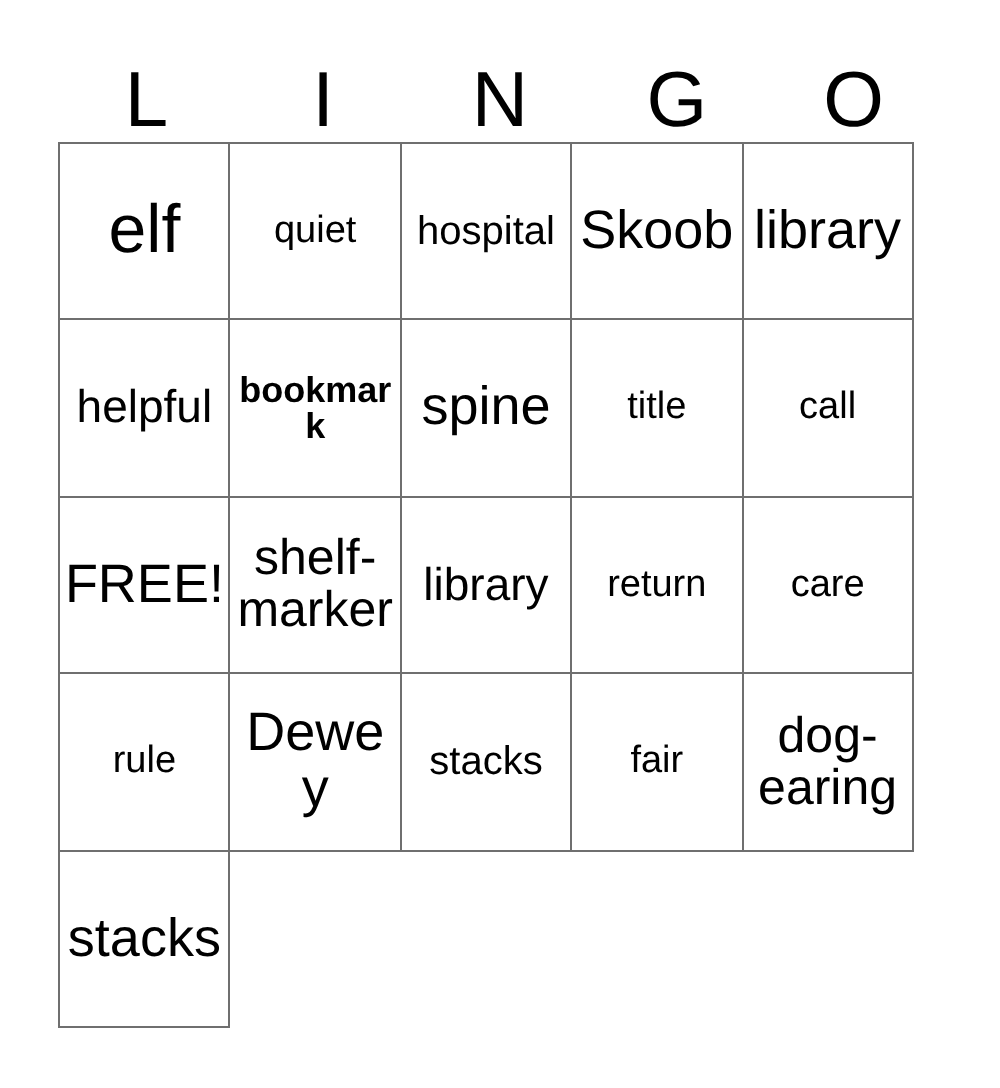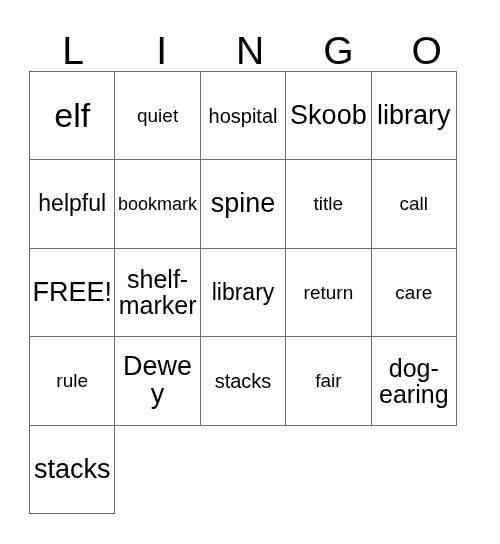--- a/index.html
+++ b/index.html
@@ -71,21 +71,21 @@
     word-break: break-word;
     user-select: none;
   }
 
   
   .fs-xl  { font-size: 34px; }
   .fs-lg  { font-size: 19px; }
   .fs-md  { font-size: 27px; }
   .fs-sm  { font-size: 23px; text-align: center; }
   .fs-xs  { font-size: 20px; }
-  .fs-xxs { font-size: 18px; }
+  .fs-xxs { font-size: 18px; font-weight: bold; }
   .two-line { font-size: 25px; line-height: 1.04; }
 </style>
 </head>
 <body>
 
 <div id="card">
 
   <div id="header">
     <div class="header-cell">L</div>
     <div class="header-cell">I</div>

